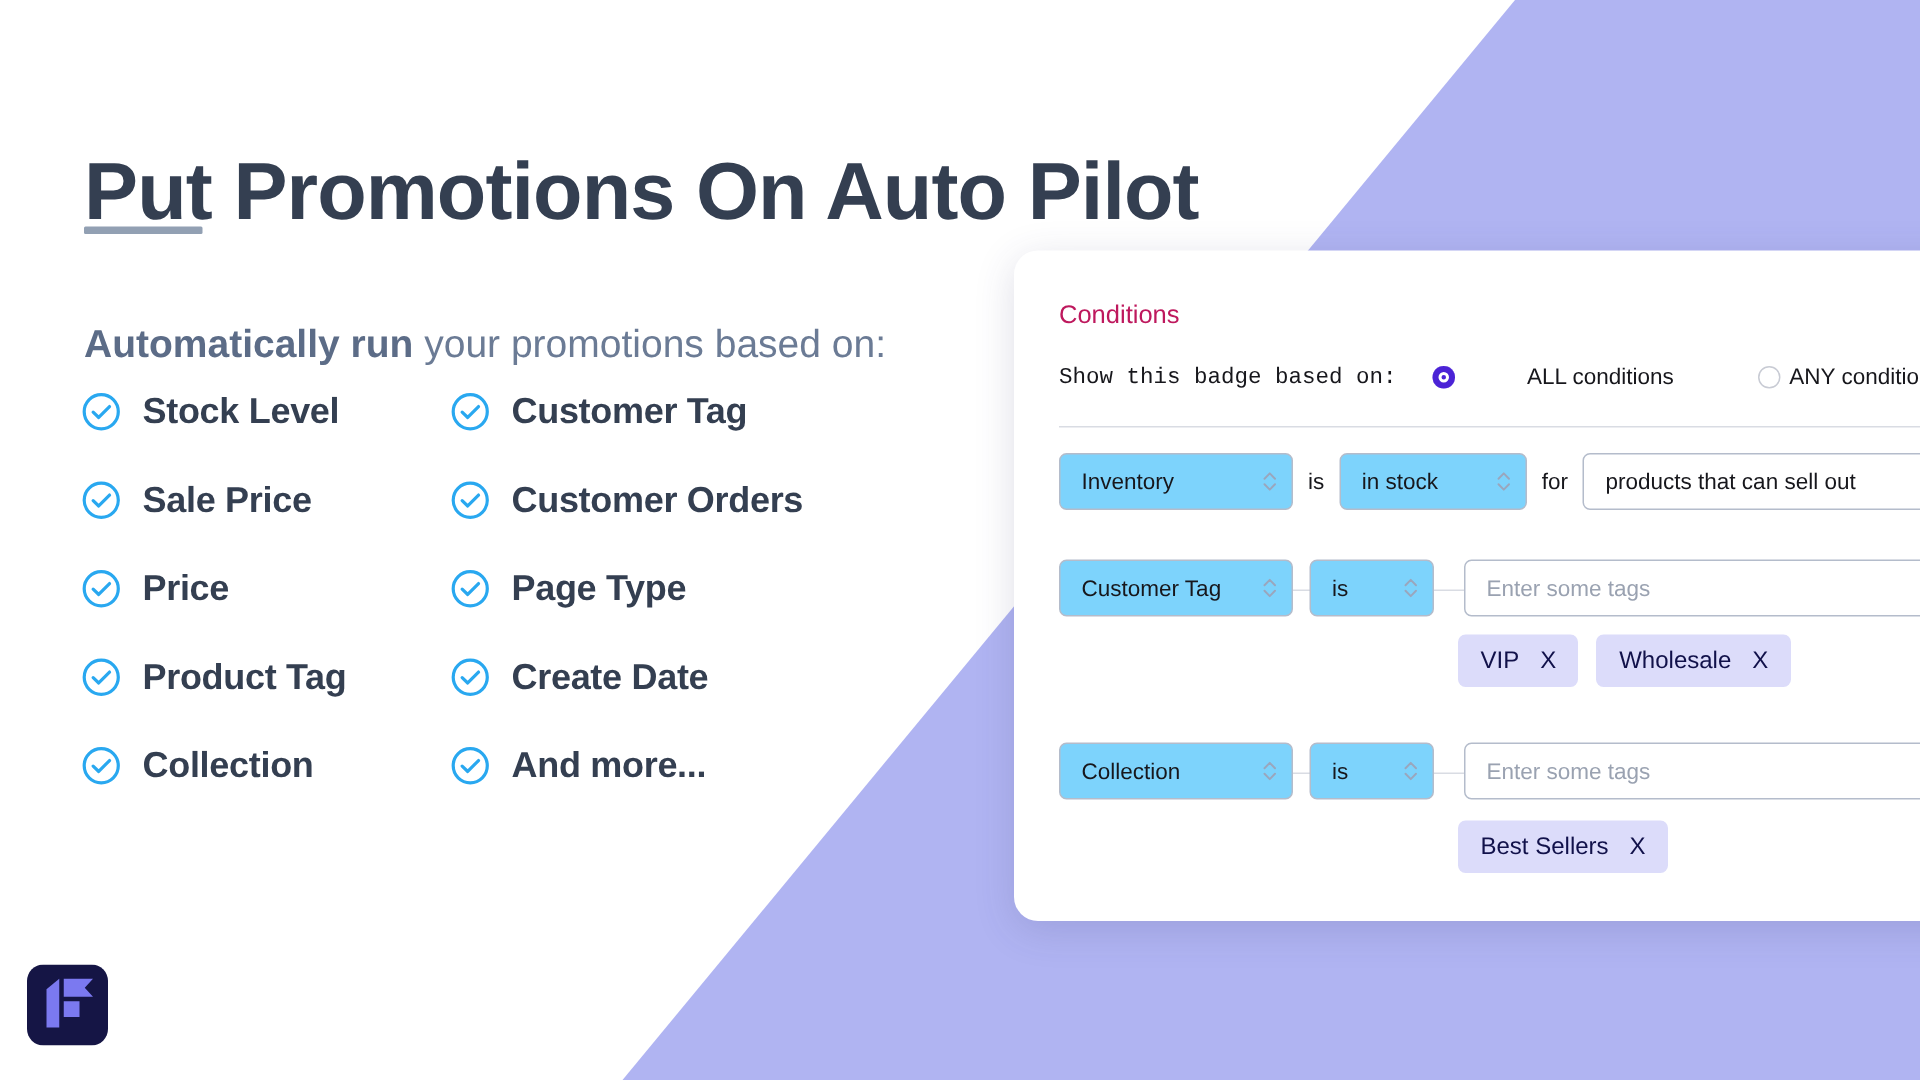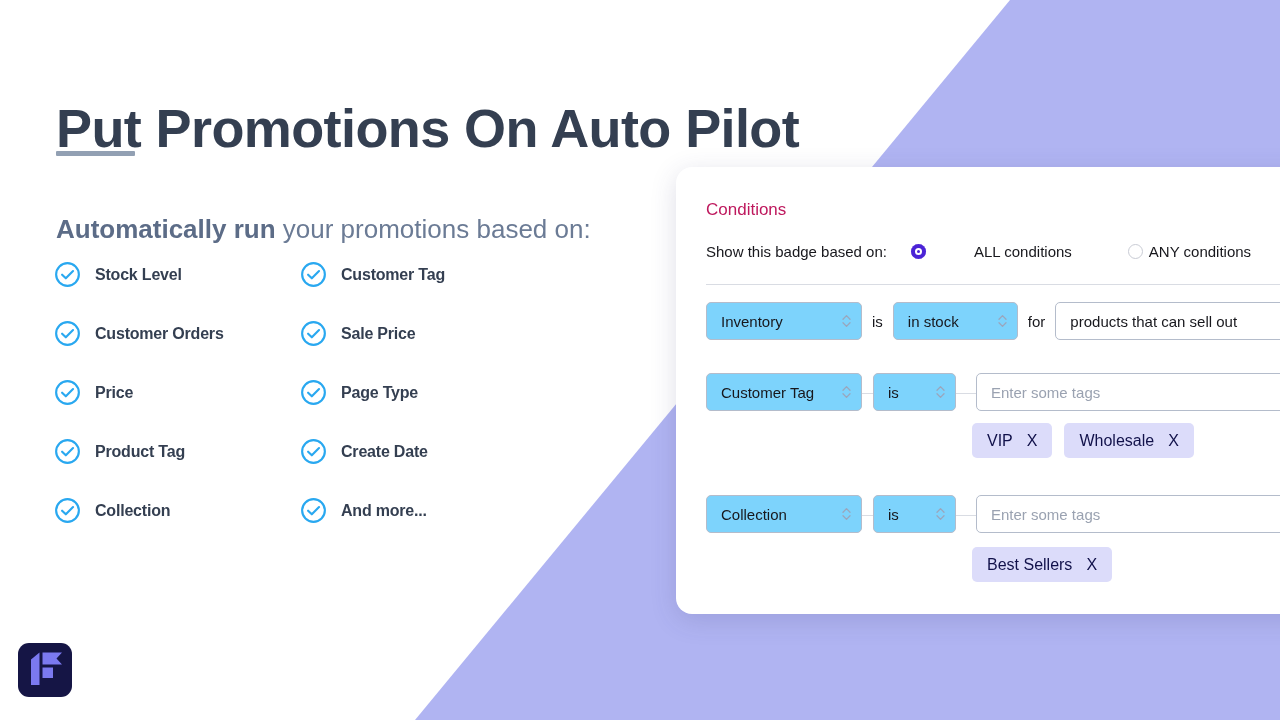--- a/index.html
+++ b/index.html
@@ -40,21 +40,21 @@
     display:grid;grid-template-columns:246px auto;
     row-gap:20px;column-gap:0;
   }
   .feature{
     display:flex;align-items:center;gap:14px;height:39px;
   }
   .feature .check{
     width:27px;height:27px;flex:0 0 27px;display:block;
   }
   .feature .label{
-    font-size:16px;font-weight:bold;color:#343f51;white-space:nowrap;
+    font-size:24px;font-weight:bold;color:#343f51;white-space:nowrap;
     letter-spacing:-0.2px;
   }
 
   
   #logo{
     position:absolute;left:18px;top:643px;width:54px;height:54px;z-index:4;
   }
 
   
   #conditions-card{
@@ -64,21 +64,21 @@
     overflow:hidden;
   }
   #card-title{
     position:absolute;left:30px;top:33px;
     font-size:17px;color:#be185d;font-weight:normal;white-space:nowrap;
   }
   #badge-basis-row{
     position:absolute;left:30px;top:76px;
     display:flex;align-items:center;white-space:nowrap;
   }
-  #badge-basis-label{font-size:15px;color:#17171c;}
+  #badge-basis-label{font-size:15px;color:#17171c;font-family:Liberation Mono, monospace;}
   .radio-opt{display:flex;align-items:center;gap:6px;font-size:15px;color:#17171c;}
   #radio-all{margin-left:24px;gap:48px;}
   #radio-any{margin-left:56px;}
   .radio-dot{
     width:15px;height:15px;border-radius:50%;flex:0 0 15px;display:block;
     box-sizing:border-box;
   }
   .radio-dot.on{
     background:#4b23d6;border:none;
     box-shadow:inset 0 0 0 4px #4b23d6, inset 0 0 0 6px #ffffff;
@@ -158,28 +158,28 @@
         <path d="M7.2 12.2 L10.5 15.4 L16.9 8.9" fill="none" stroke="#29a8f0" stroke-width="1.9" stroke-linecap="round" stroke-linejoin="round"></path>
       </svg>
       <span class="label">Customer Tag</span>
     </div>
 
     <div class="feature">
       <svg class="check" viewBox="0 0 24 24">
         <circle cx="12" cy="12" r="10.1" fill="none" stroke="#29a8f0" stroke-width="1.9"></circle>
         <path d="M7.2 12.2 L10.5 15.4 L16.9 8.9" fill="none" stroke="#29a8f0" stroke-width="1.9" stroke-linecap="round" stroke-linejoin="round"></path>
       </svg>
+      <span class="label">Sale Price</span>
+    </div>
+    <div class="feature">
+      <svg class="check" viewBox="0 0 24 24">
+        <circle cx="12" cy="12" r="10.1" fill="none" stroke="#29a8f0" stroke-width="1.9"></circle>
+        <path d="M7.2 12.2 L10.5 15.4 L16.9 8.9" fill="none" stroke="#29a8f0" stroke-width="1.9" stroke-linecap="round" stroke-linejoin="round"></path>
+      </svg>
       <span class="label">Customer Orders</span>
-    </div>
-    <div class="feature">
-      <svg class="check" viewBox="0 0 24 24">
-        <circle cx="12" cy="12" r="10.1" fill="none" stroke="#29a8f0" stroke-width="1.9"></circle>
-        <path d="M7.2 12.2 L10.5 15.4 L16.9 8.9" fill="none" stroke="#29a8f0" stroke-width="1.9" stroke-linecap="round" stroke-linejoin="round"></path>
-      </svg>
-      <span class="label">Sale Price</span>
     </div>
 
     <div class="feature">
       <svg class="check" viewBox="0 0 24 24">
         <circle cx="12" cy="12" r="10.1" fill="none" stroke="#29a8f0" stroke-width="1.9"></circle>
         <path d="M7.2 12.2 L10.5 15.4 L16.9 8.9" fill="none" stroke="#29a8f0" stroke-width="1.9" stroke-linecap="round" stroke-linejoin="round"></path>
       </svg>
       <span class="label">Price</span>
     </div>
     <div class="feature">

